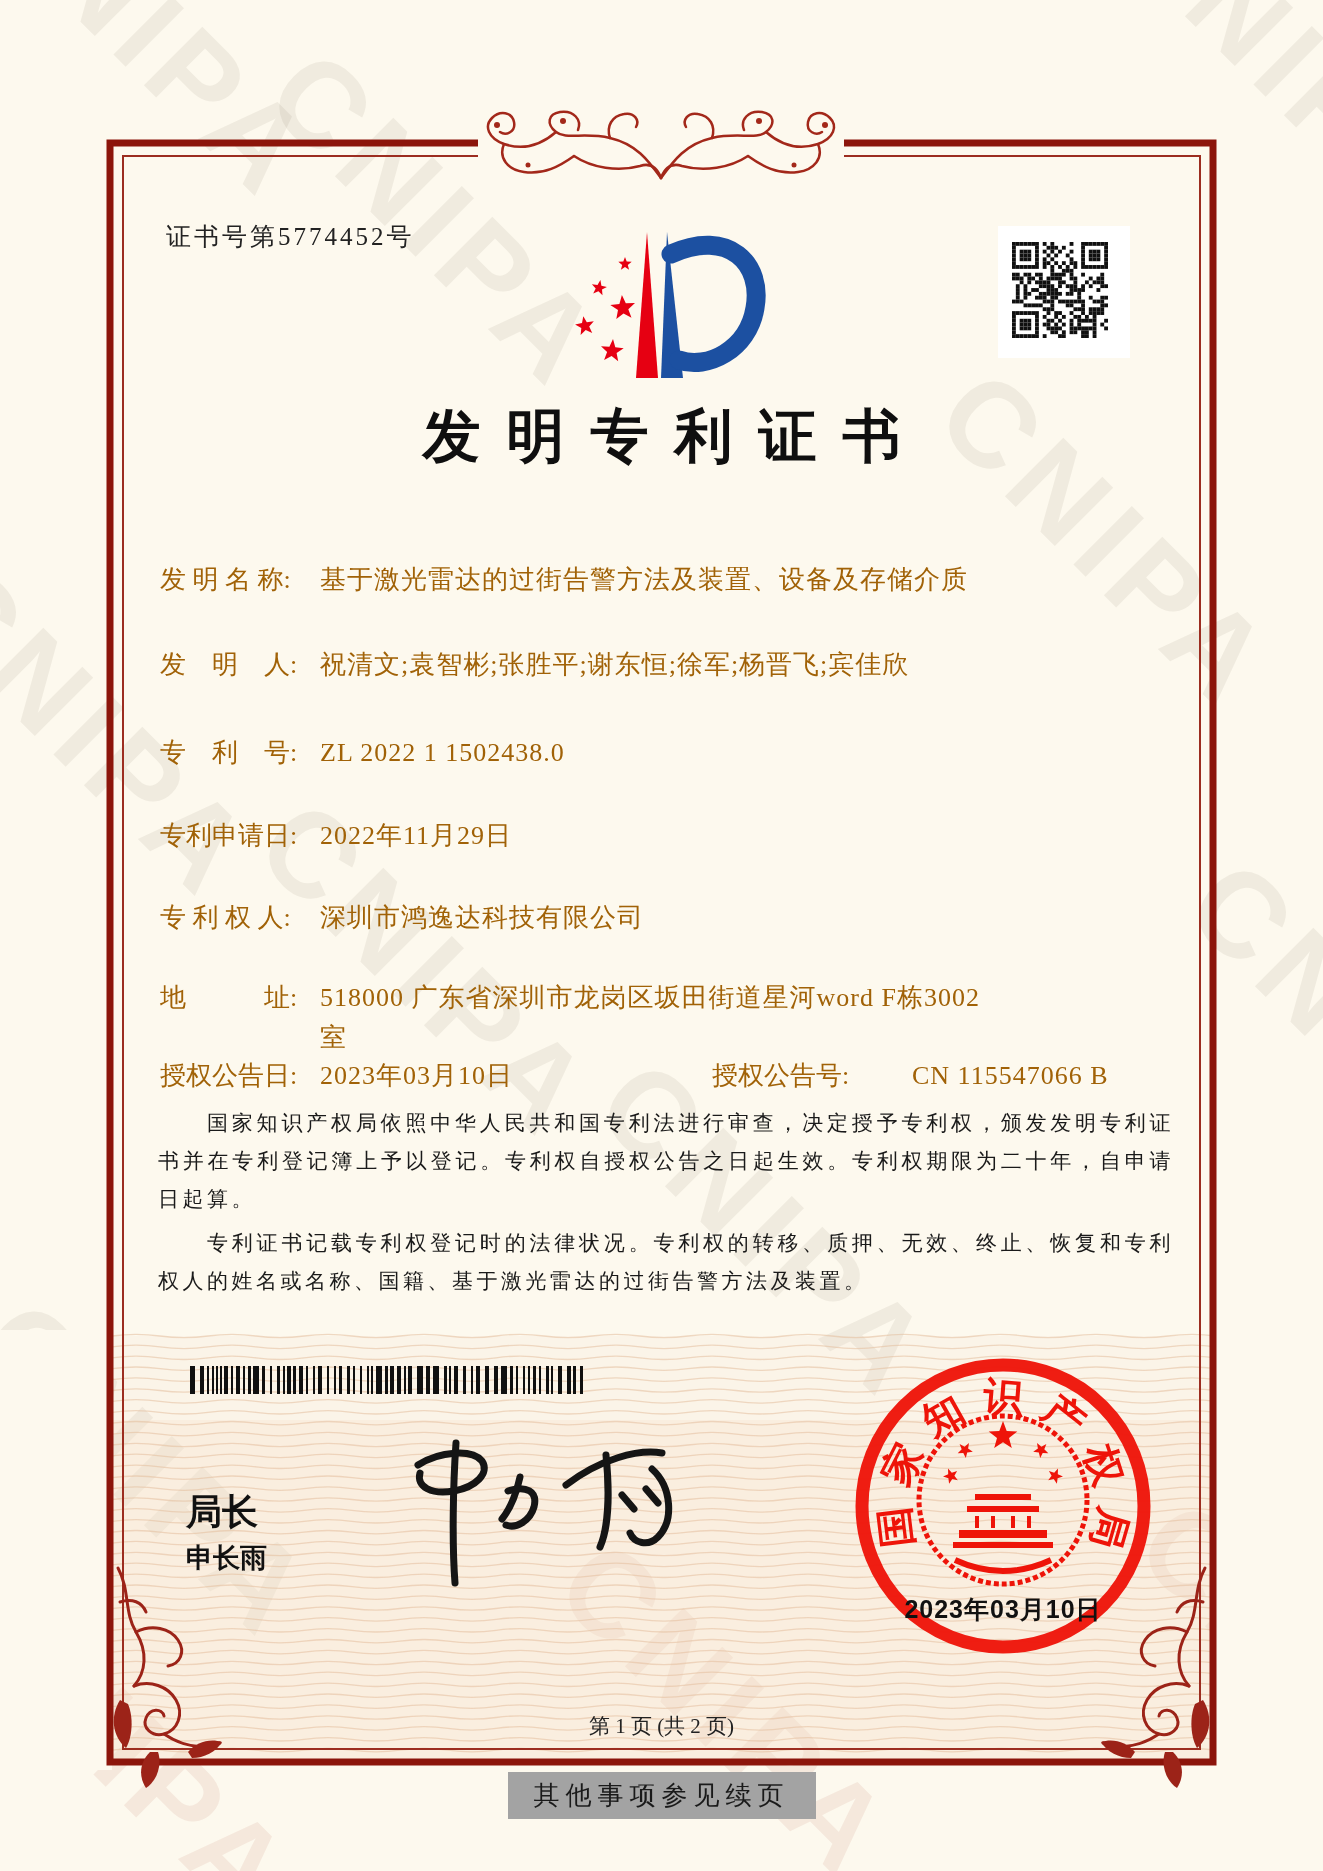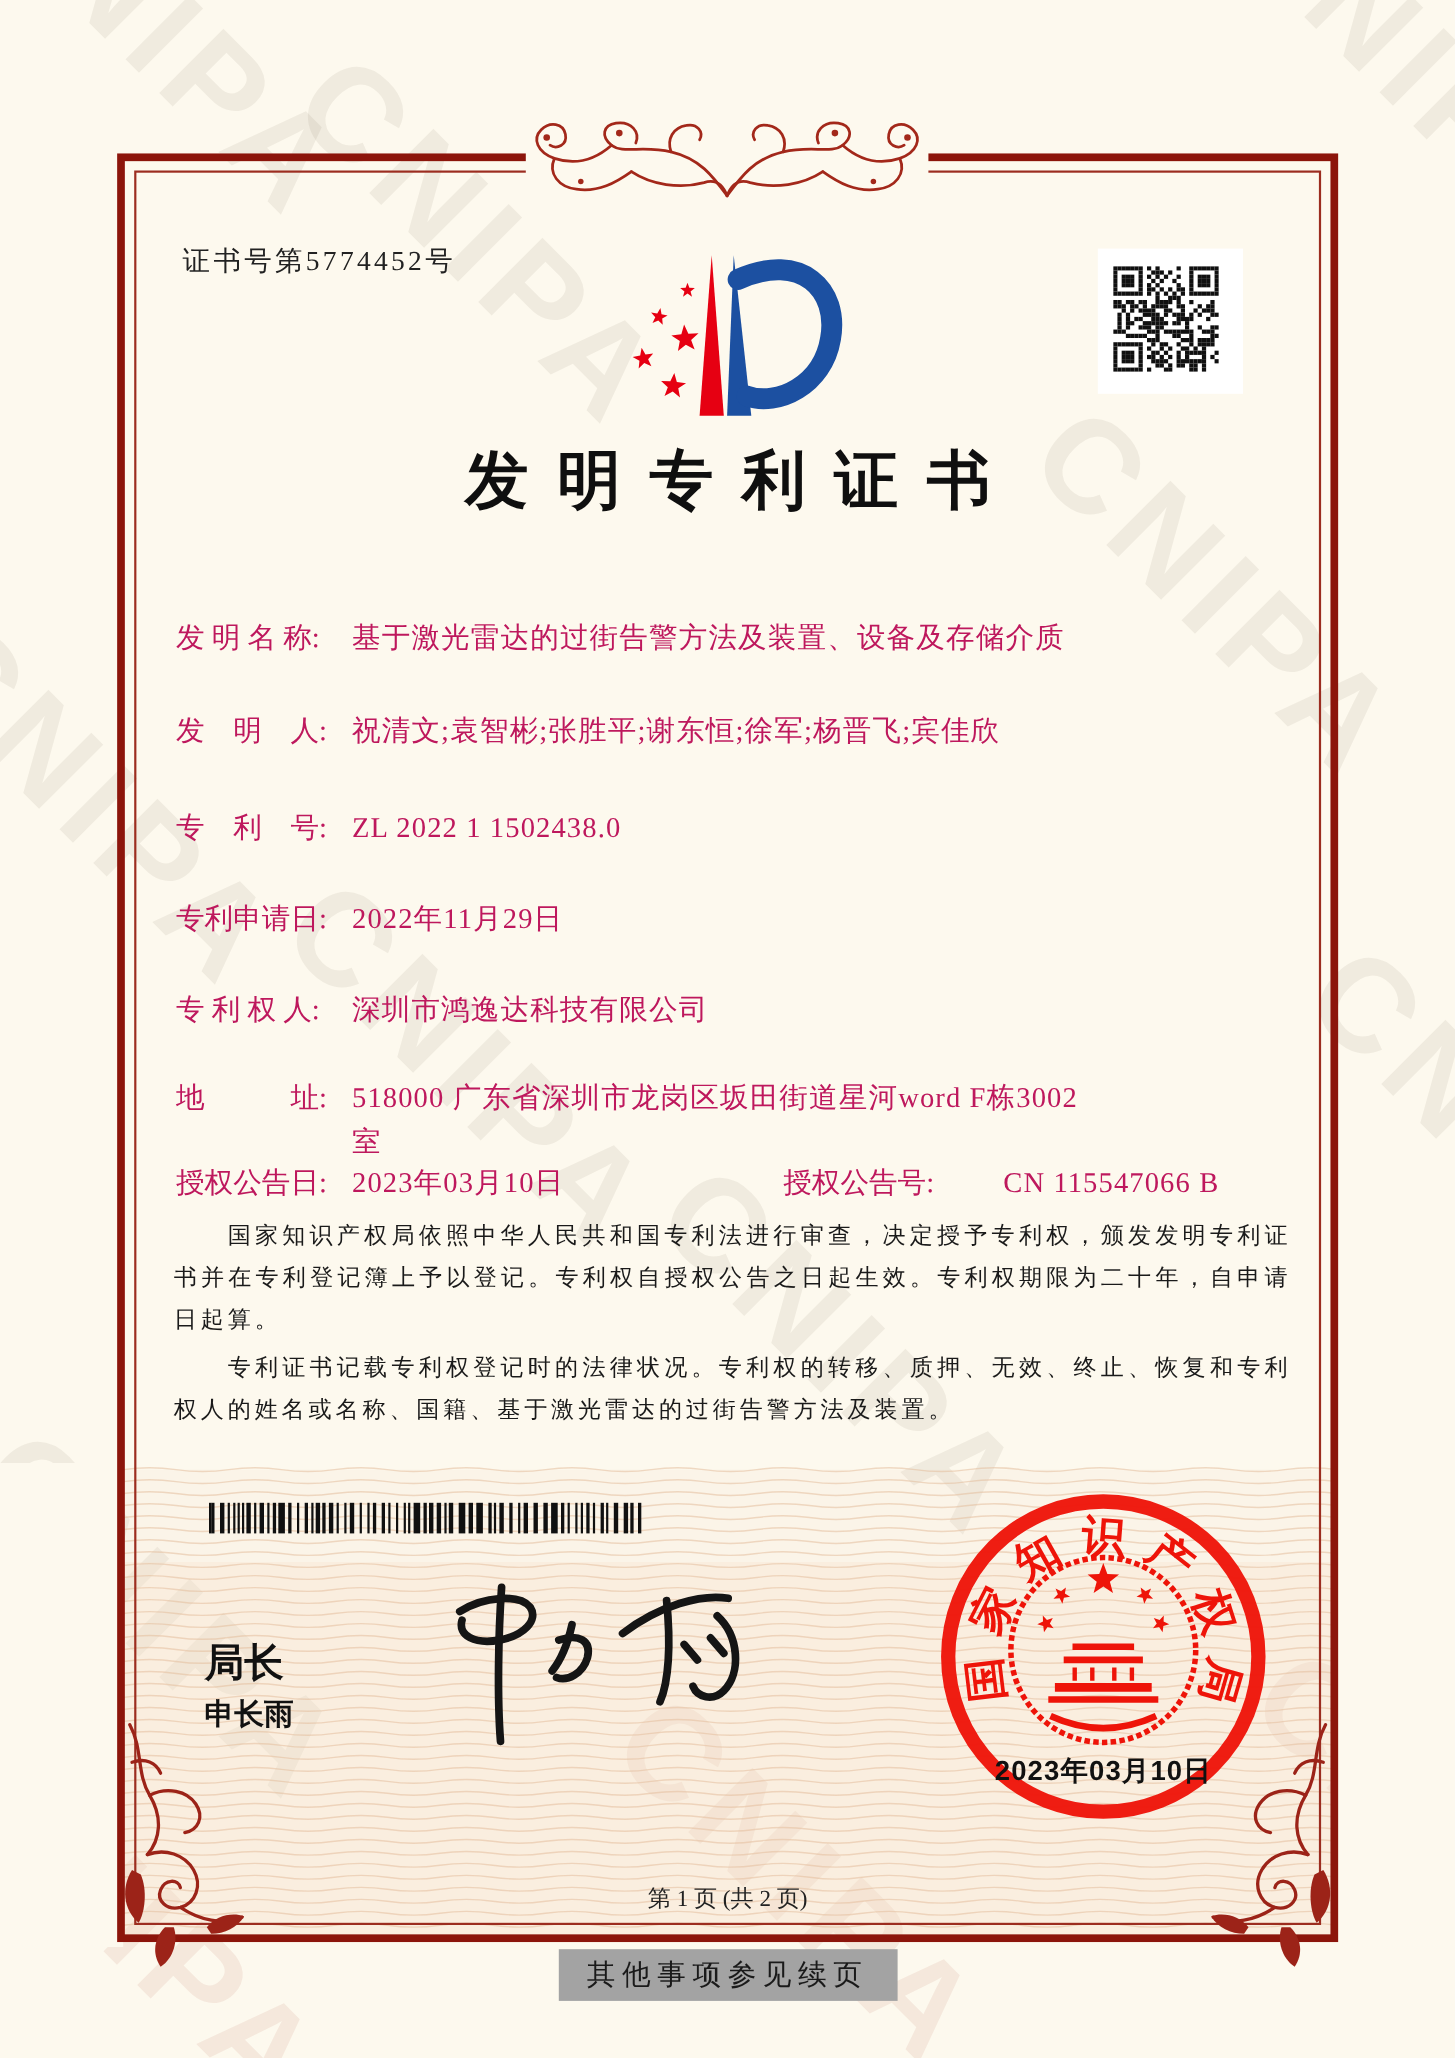--- a/index.html
+++ b/index.html
@@ -11,21 +11,21 @@
       white-space:nowrap;pointer-events:none;}
   .wm.pink{color:rgba(178,98,82,.11);}
   
   .cert-no{position:absolute;left:166px;top:220px;font-size:25px;letter-spacing:3px;color:#222;}
   .logo{position:absolute;left:555px;top:220px;}
   .qrbox{position:absolute;left:998px;top:226px;width:132px;height:132px;background:#ffffff;}
   .qrbox svg{position:absolute;left:14px;top:16px;}
   .title{position:absolute;left:0;top:398px;width:100%;text-align:center;font-size:58px;font-weight:bold;
          letter-spacing:26px;text-indent:26px;color:#0f0f0f;}
   
-  .frow{position:absolute;left:160px;display:flex;font-size:26px;line-height:40px;color:#be185d;}
+  .frow{position:absolute;left:160px;display:flex;font-size:26px;line-height:40px;color:#a16207;}
   .frow .lbl{flex:0 0 auto;width:156px;}
   .frow .val{padding-left:4px;letter-spacing:1px;}
   .frow .val span{display:block;}
   .frow.pair2{left:712px;}
   .frow.pair2 .lbl{width:196px;}
   
   .paras{position:absolute;left:158px;top:1104px;width:1016px;font-size:21px;line-height:38px;
          letter-spacing:3.5px;color:#1a1a1a;text-align:justify;}
   .paras p{margin:0;text-indent:49px;}
   .paras p + p{margin-top:6px;}

